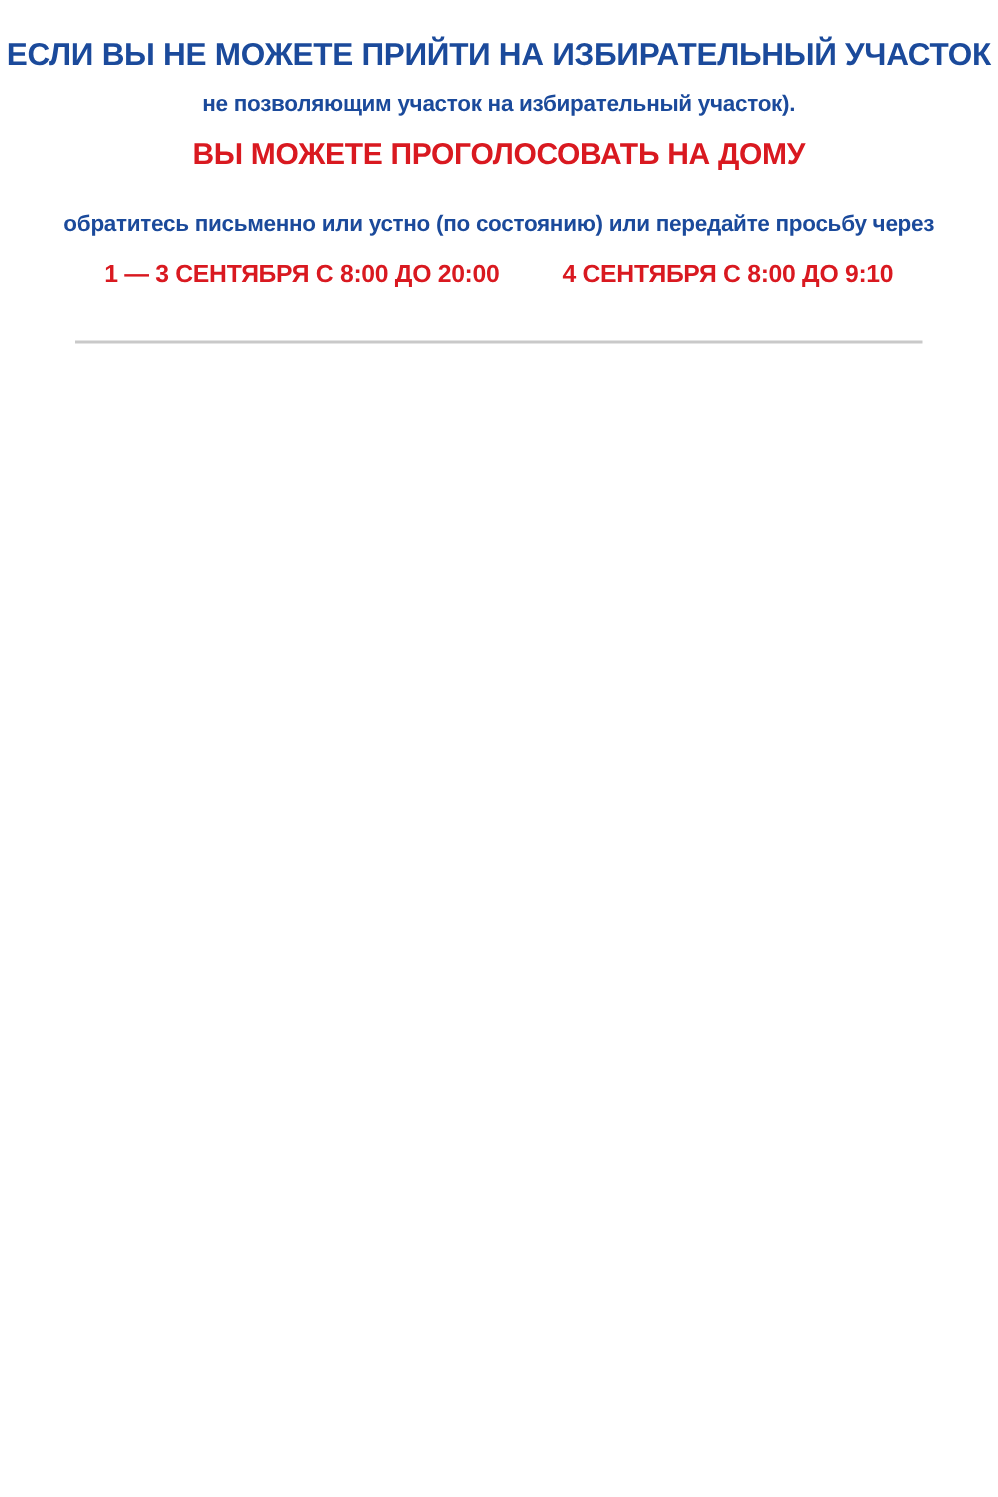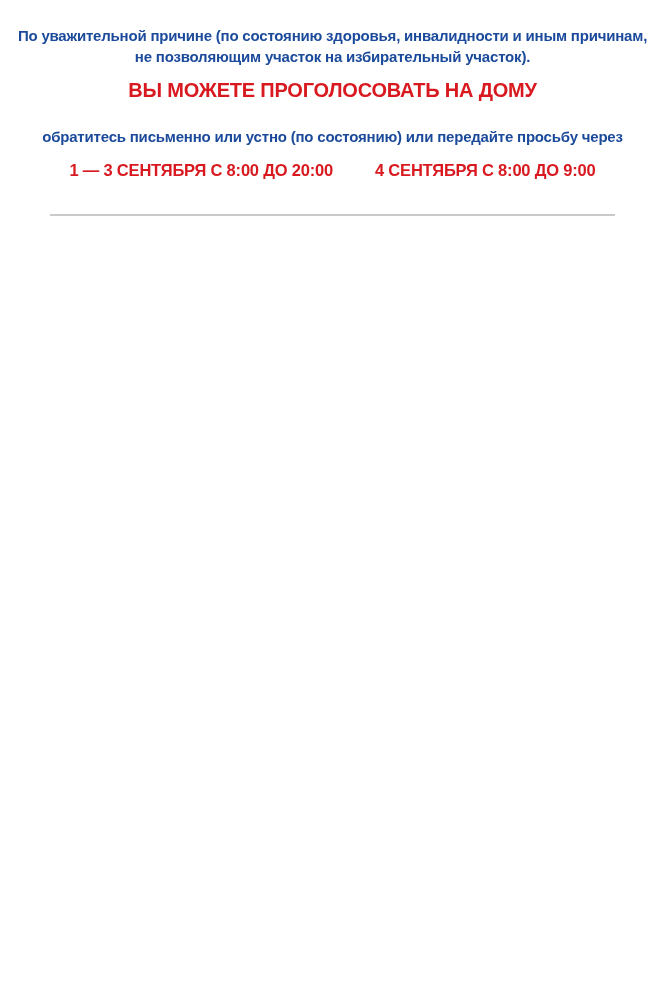--- a/index.html
+++ b/index.html
@@ -68,26 +68,26 @@
       <col style="width:87px">
       <col style="width:261px">
       <col style="width:153px">
       <col style="width:105px">
     </colgroup>
     <tbody></tbody>
   </table>
 </div>
 
 <div class="footer">
+  <div class="f-h1">ЕСЛИ ВЫ НЕ МОЖЕТЕ ПРИЙТИ НА ИЗБИРАТЕЛЬНЫЙ УЧАСТОК</div>
   <div class="f-p">
-    <div>По уважительной причине (по состоянию здоровья, инвалидности и иным причинам,</div>
     <div>не позволяющим участок на избирательный участок).</div>
   </div>
   <div class="f-h2">ВЫ МОЖЕТЕ ПРОГОЛОСОВАТЬ НА ДОМУ</div>
   <div class="f-p">
     <div>обратитесь письменно или устно (по состоянию) или передайте просьбу через</div>
   </div>
   <div class="f-dates">
     <span>1 — 3 СЕНТЯБРЯ С 8:00 ДО 20:00</span>
-    <span>4 СЕНТЯБРЯ С 8:00 ДО 9:00</span>
+    <span>4 СЕНТЯБРЯ С 8:00 ДО 9:10</span>
   </div>
   <hr class="divider">
 </div>
 
 </body></html>

